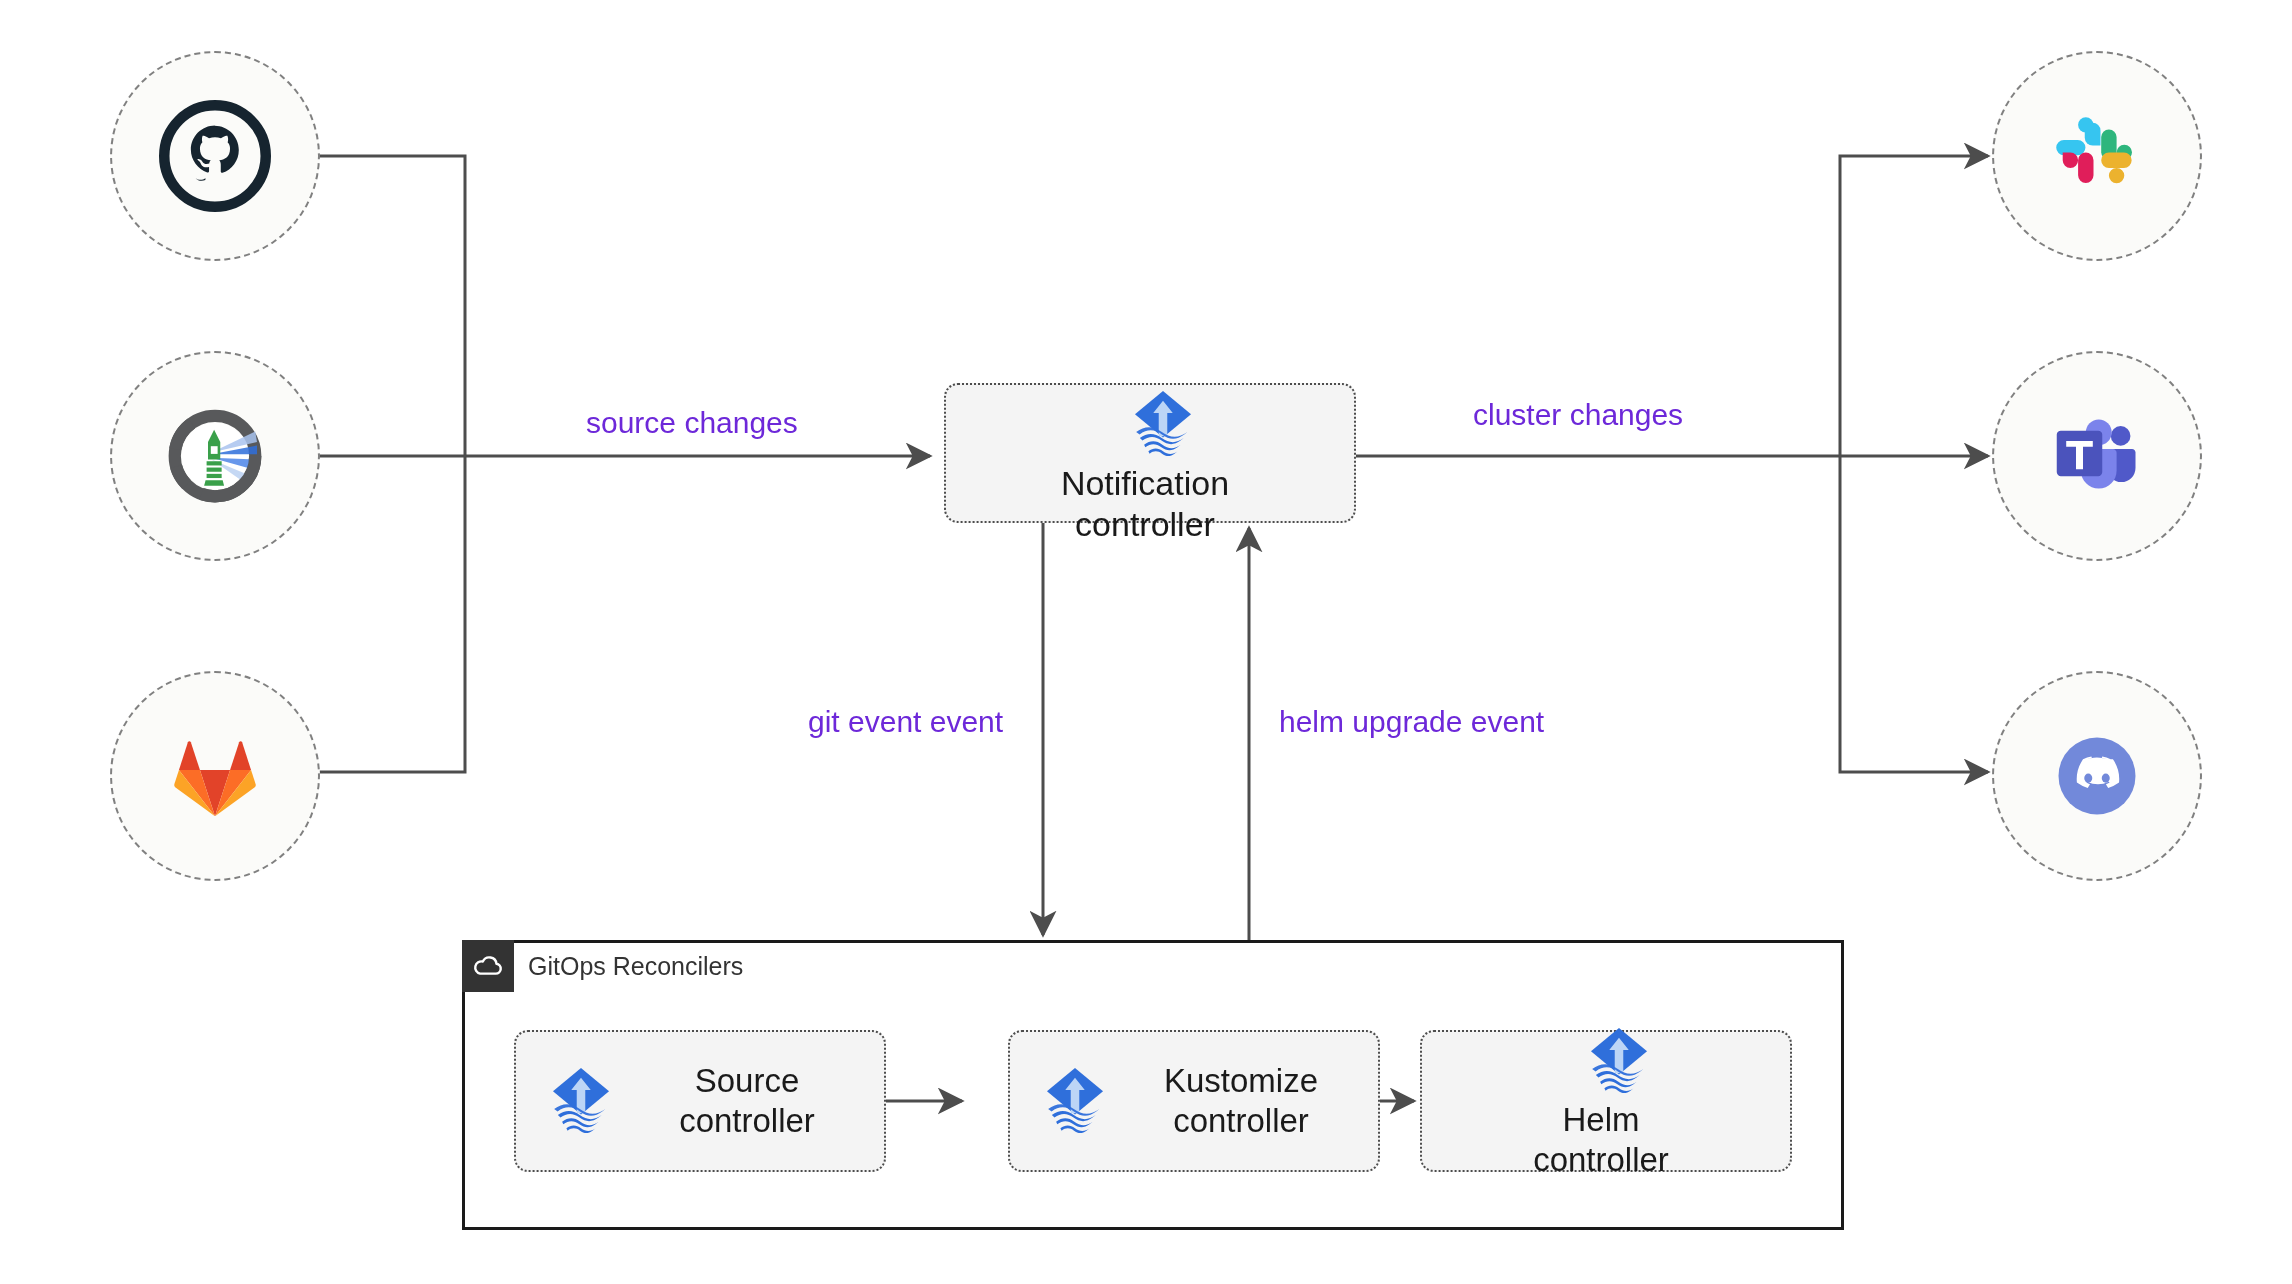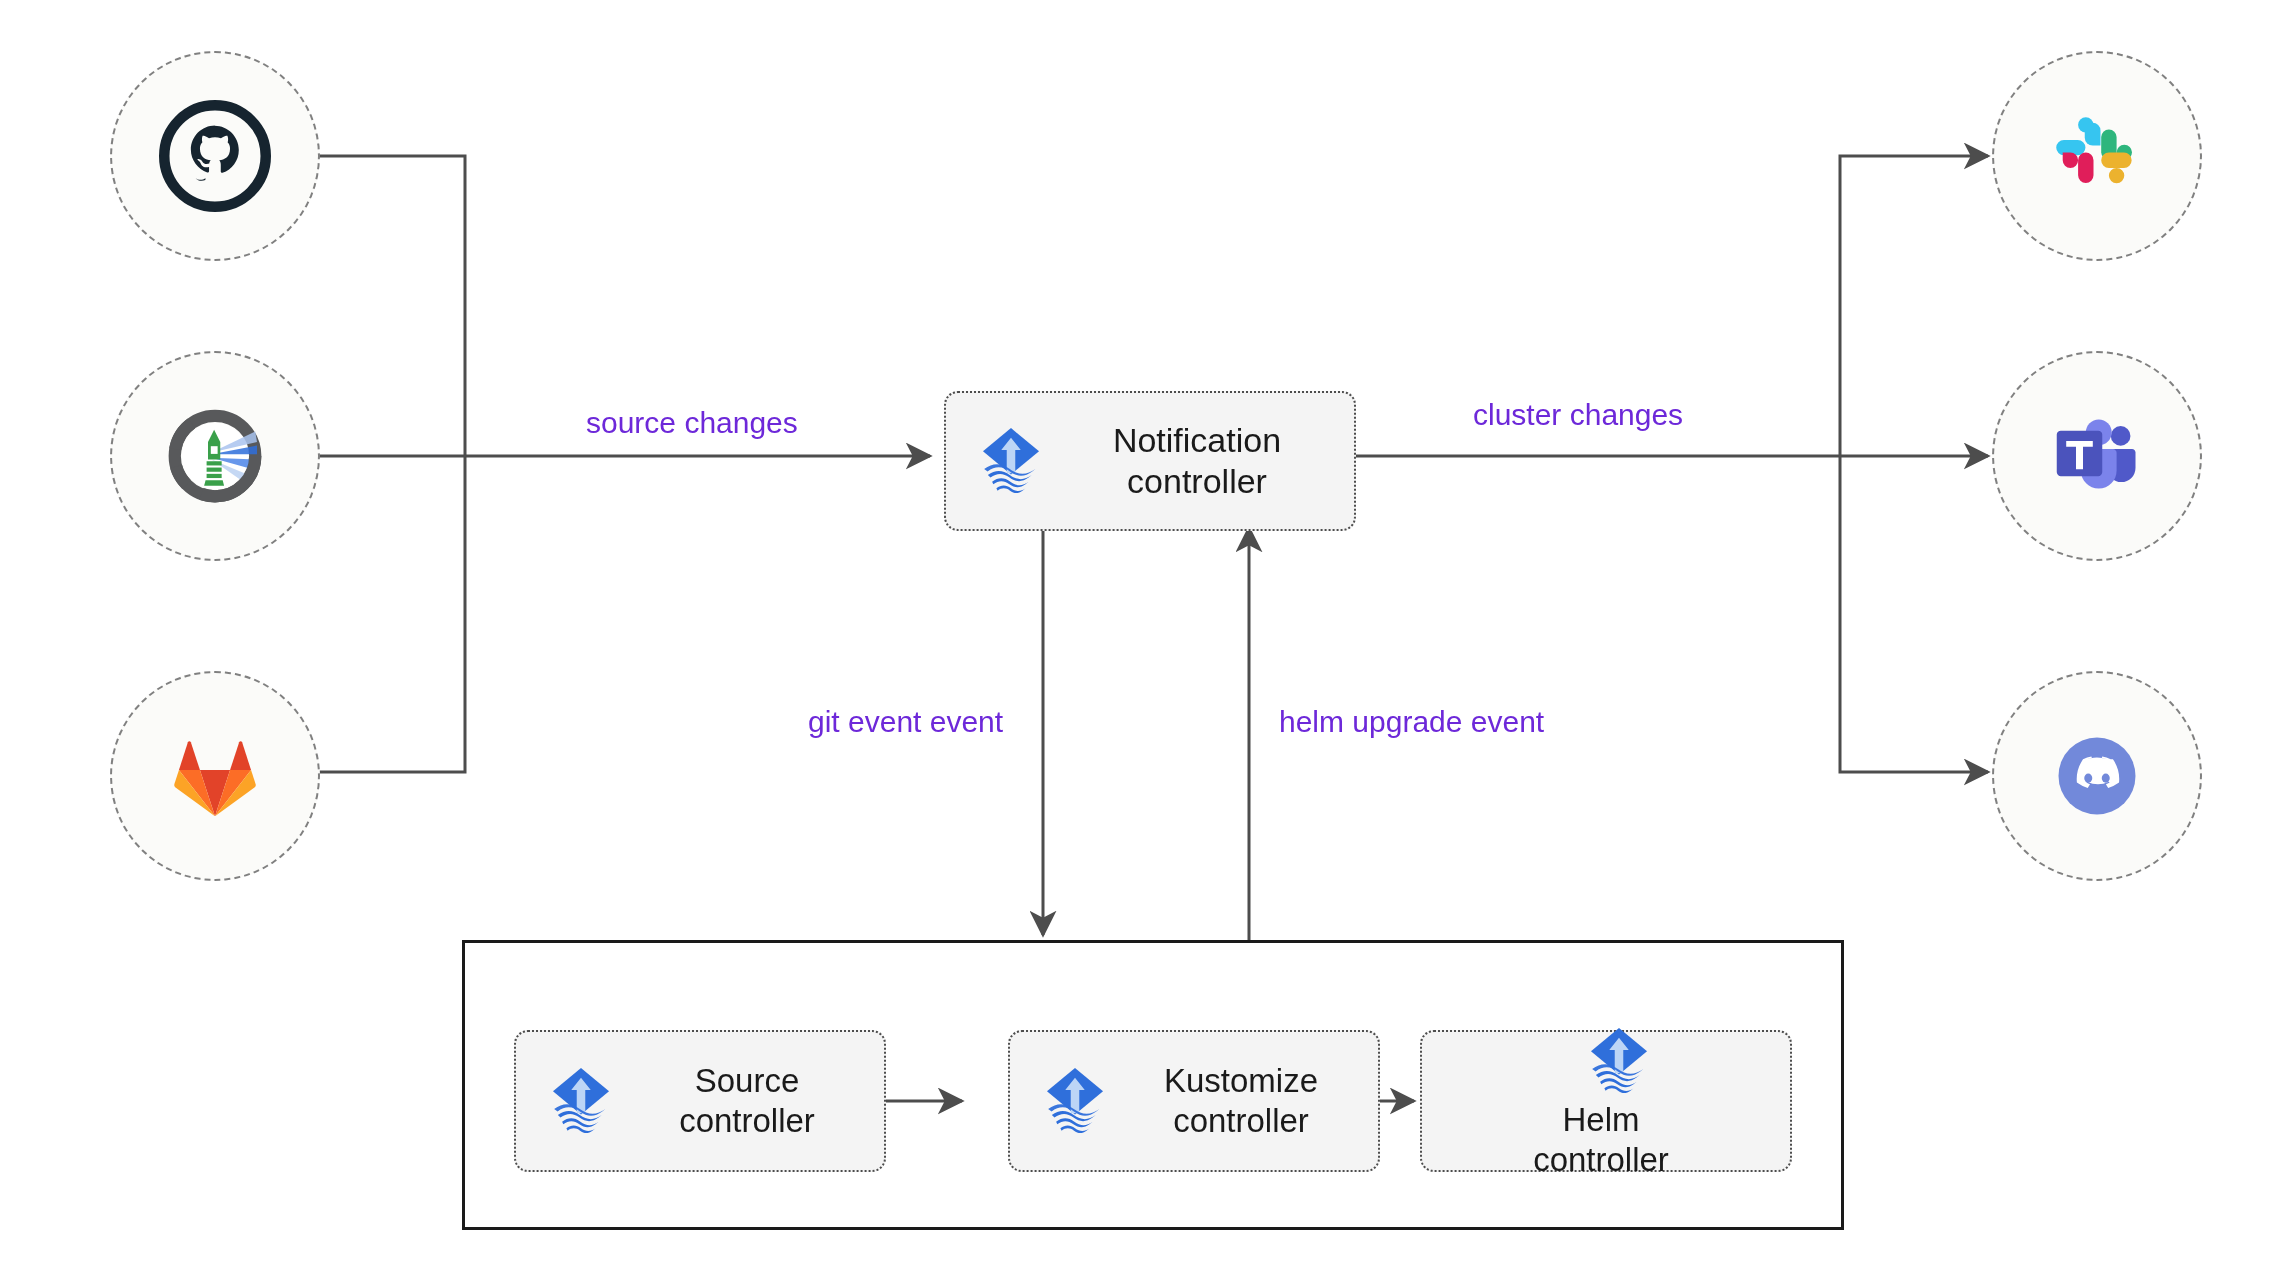--- a/index.html
+++ b/index.html
@@ -69,23 +69,24 @@
     text-align: center;
     font-size: 33px;
     line-height: 1.22;
     color: #1a1a1a;
     padding: 0 14px 0 4px;
     white-space: pre-line;
   }
 
   #notification-controller {
     left: 944px;
-    top: 391px;
+    top: 383px;
     width: 412px;
     height: 140px;
+    flex-direction: column;
   }
   #notification-controller .card-label { font-size: 34px; }
 
   .reconciler-card {
     top: 1030px;
     width: 372px;
     height: 142px;
     justify-content: center;
   }
   #source-controller    { left: 514px; }
@@ -278,20 +279,28 @@
     <div class="card-label">Notification
 controller</div>
   </div>
 
   <div class="edge-label" id="label-source-changes">source changes</div>
   <div class="edge-label" id="label-cluster-changes">cluster changes</div>
   <div class="edge-label" id="label-git-push">git event event</div>
   <div class="edge-label" id="label-helm-upgrade">helm upgrade event</div>
 
   <div id="gitops-group"></div>
+  <div id="gitops-group-header">
+    <div class="cloud-badge">
+      <svg width="34" height="34" viewBox="0 0 24 24">
+        <path fill="none" stroke="#ffffff" stroke-width="1.7" stroke-linejoin="round" d="M6.4 17.4h11.1a3.5 3.5 0 0 0 .5-6.96 5.1 5.1 0 0 0-9.66-1.6 3.9 3.9 0 0 0-1.94 8.56z"></path>
+      </svg>
+    </div>
+    <div class="group-title">GitOps Reconcilers</div>
+  </div>
 
   <div class="card reconciler-card" id="source-controller">
     <svg class="card-icon" viewBox="0 0 64 64">
       <path fill="#2f6fdb" d="M32 5 L55 24 L32 43 L9 24 Z"></path>
       <path fill="#bcd5f6" d="M32 13 L40 23 H35.5 V42 H28.5 V23 H24 Z"></path>
       <g fill="#2f6fdb">
         <path d="M13 43.5 c6-4.5 12-4.5 18 0 6 4.5 12 4.5 18 0 l-2.6 2.1 c-5.2 3.9-10.4 3.9-15.6 0 -5.2-3.9-10.4-3.9-15.6 0z"></path>
         <path d="M16.5 49 c5-3.8 10-3.8 15 0 5 3.8 10 3.8 15 0 l-2.6 2.1 c-4.4 3.3-8.8 3.3-13.2 0 -4.4-3.3-8.8-3.3-13.2 0z"></path>
         <path d="M20 54.3 c4-3 8-3 12 0 4 3 8 3 12 0 l-2.6 2.1 c-3.4 2.6-6.8 2.6-10.2 0 -3.4-2.6-6.8-2.6-10.2 0z"></path>
         <path d="M10 38.5 c7-5.2 14-5.2 21 0 7 5.2 14 5.2 21 0 l-2.6 2.1 c-6.1 4.6-12.2 4.6-18.3 0 -6.1-4.6-12.2-4.6-18.3 0z" opacity="0.95"></path>

